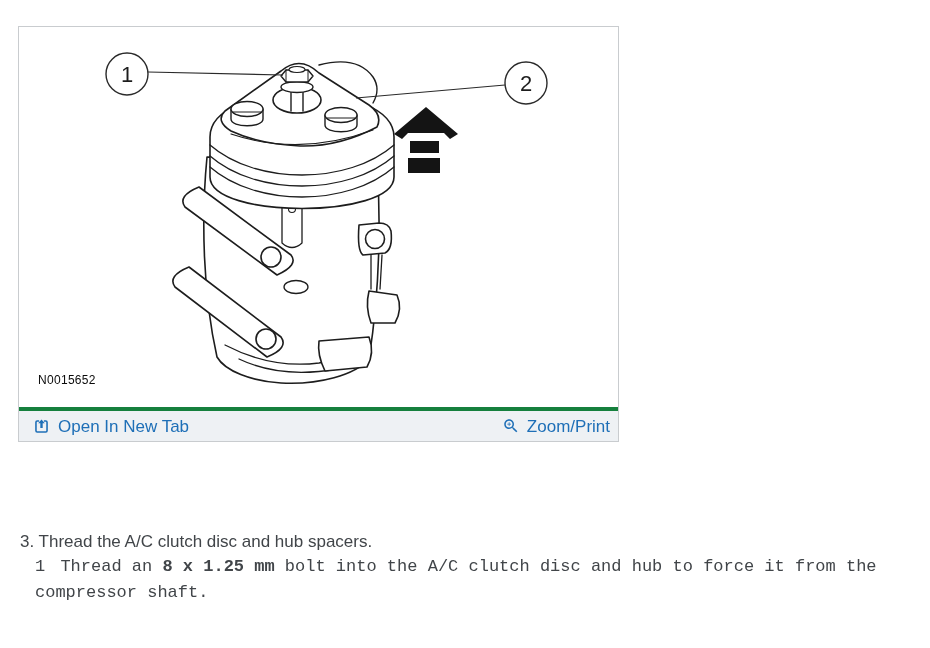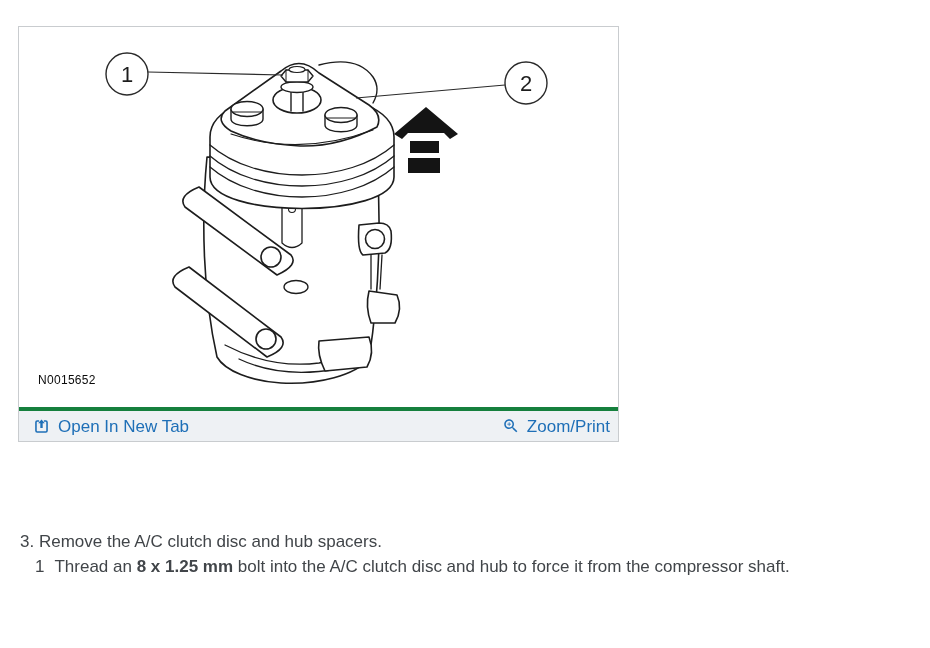--- a/index.html
+++ b/index.html
@@ -30,21 +30,21 @@
     line-height: 1;
   }
   .toolbar-link svg { display: block; }
 
   
   .instructions {
     position: absolute; left: 0; top: 529px; width: 930px;
     color: #414549; font-size: 17px; line-height: 25.3px;
   }
   .step-line { padding-left: 20px; }
-  .substep-line { padding-left: 35px; }
+  .substep-line { padding-left: 35px; font-family: Liberation Mono, monospace; }
   .substep-num { display: inline-block; min-width: 10px; margin-right: 5px; }
   .bold { font-weight: 700; }
 
   
   .ln { stroke: #1d1d1d; fill: none; stroke-linejoin: round; stroke-linecap: round; }
   .fw { fill: #ffffff; }
   .callout-num { font-size: 22px; fill: #1d1d1d; text-anchor: middle;
     font-family: "Liberation Sans", sans-serif; }
 </style>
 </head>
@@ -147,19 +147,19 @@
         </svg>
       </span>
       <span>Zoom/Print</span>
     </a>
   </div>
 </div>
 
 <div class="instructions">
   <div class="step-line">
     <span>3.</span>
-    <span>Remove the A/C clutch disc and hub spacers.</span>
+    <span>Thread the A/C clutch disc and hub spacers.</span>
   </div>
   <div class="substep-line">
     <span class="substep-num">1</span>
     <span><span>Thread an </span><span class="bold">8 x 1.25 mm</span><span> bolt into the A/C clutch disc and hub to force it from the compressor shaft.</span></span>
   </div>
 </div>
 
 </body></html>

